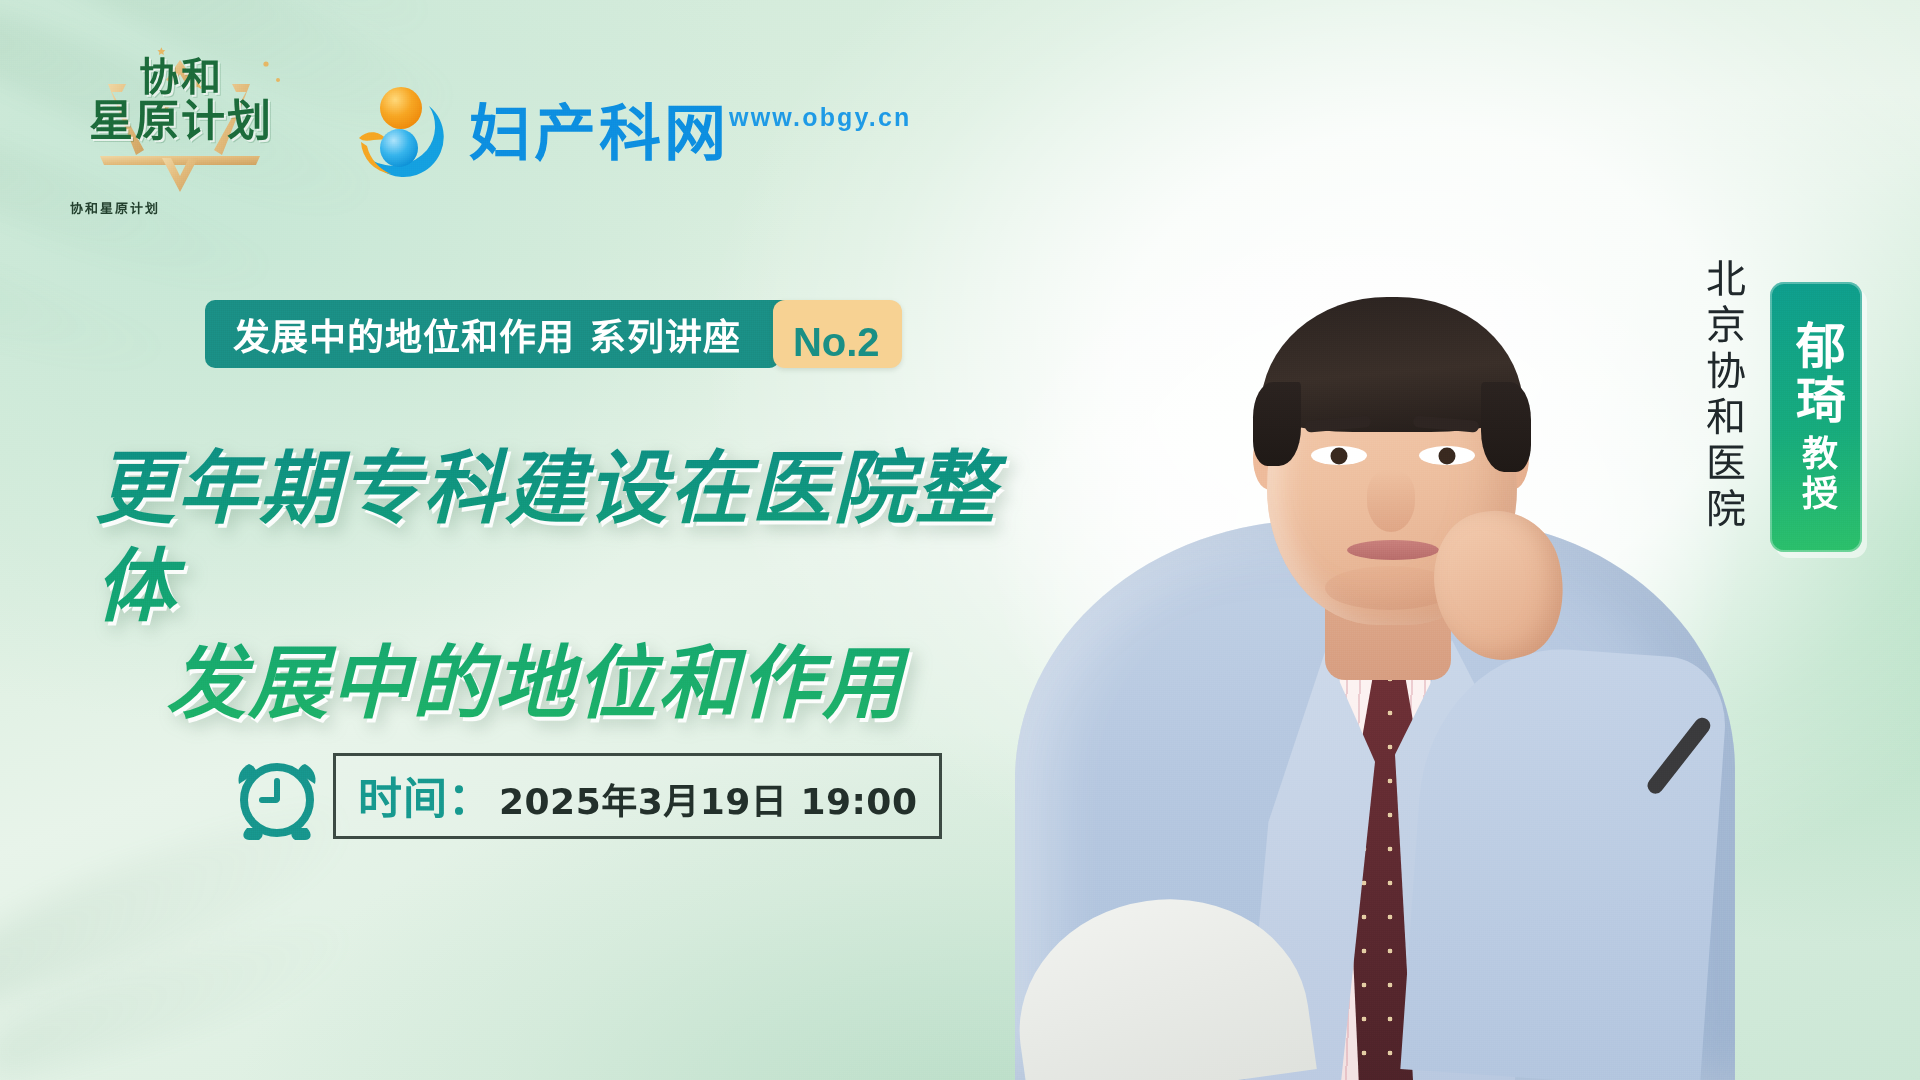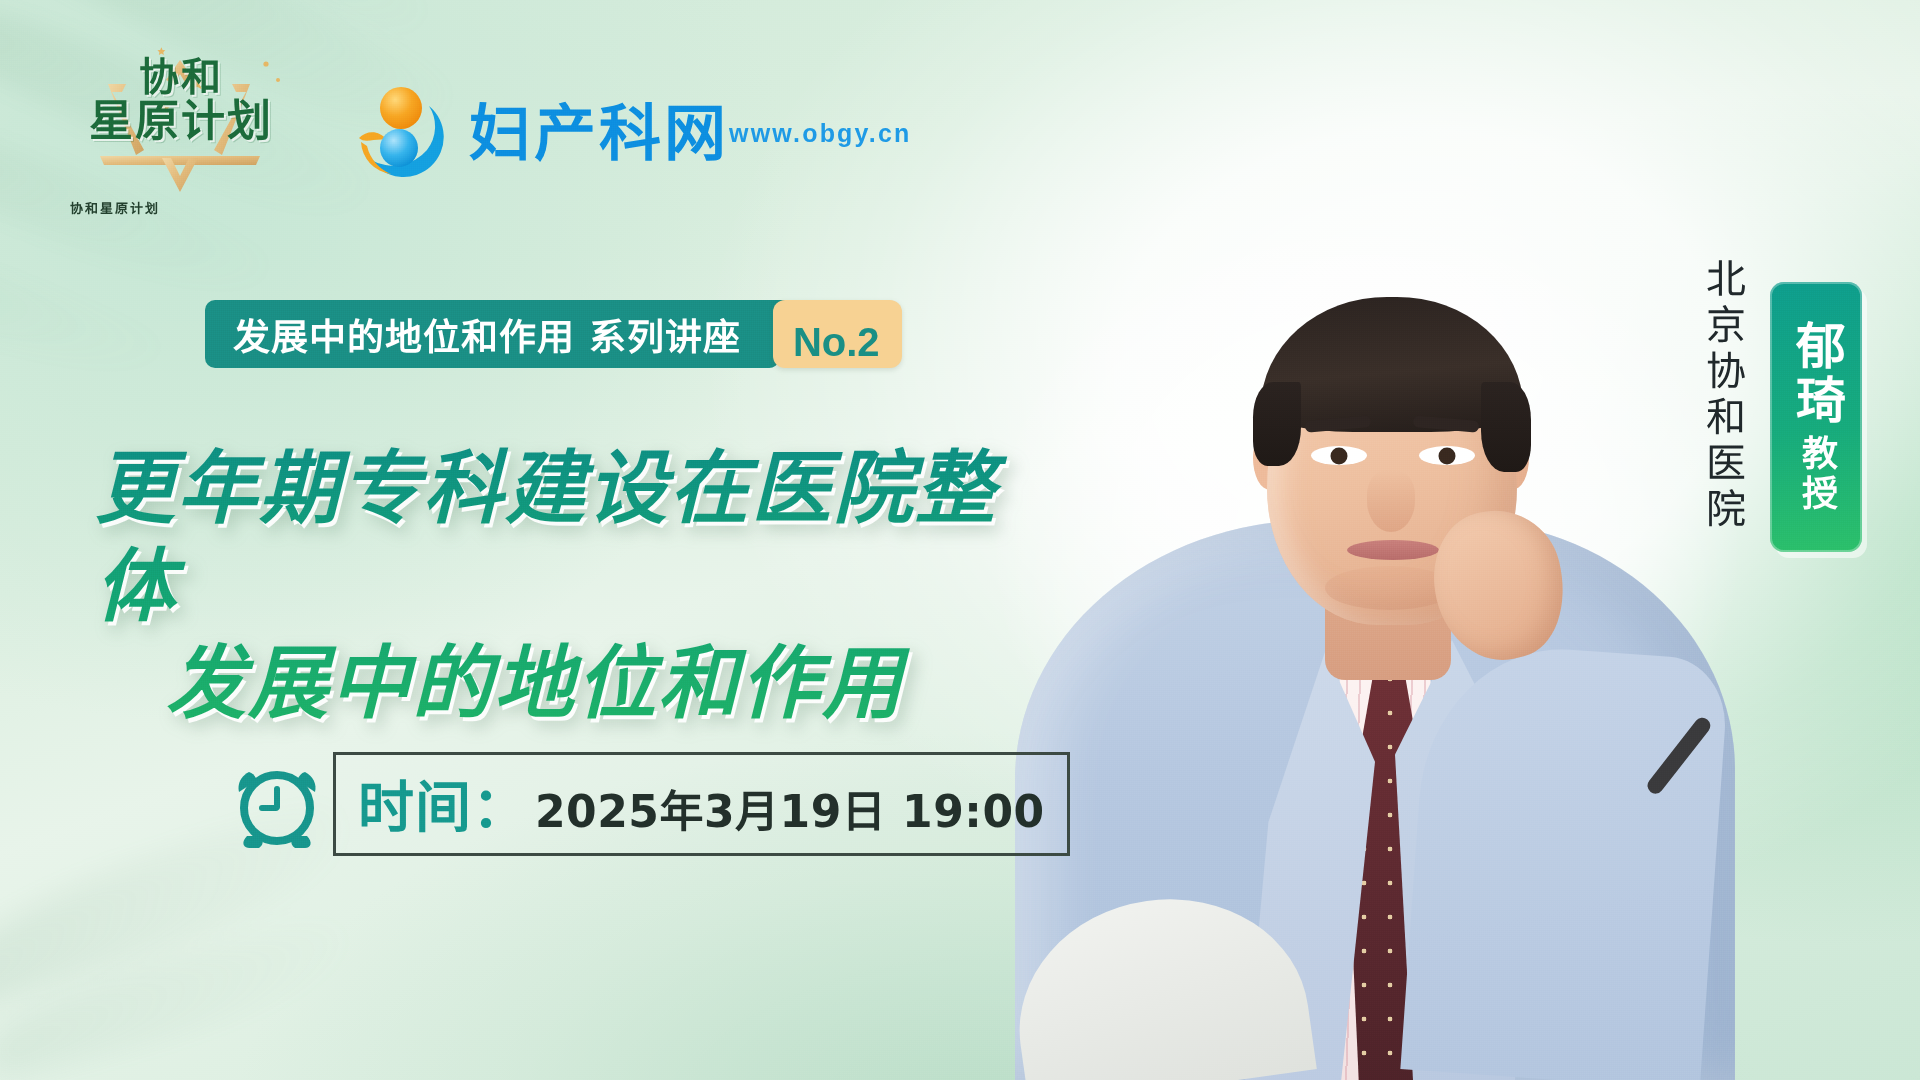--- a/index.html
+++ b/index.html
@@ -203,21 +203,21 @@
   .obgy-mark svg { width:100%; height:100%; display:block; }
   .obgy-text { display:flex; flex-direction:row; }
   .obgy-cn {
     font-family:"DejaVu Sans","Liberation Sans",sans-serif;
     font-weight:700; font-size:62px; line-height:1;
     color:#0d8fe0; letter-spacing:3px;
   }
   .obgy-url {
     font-family:"Liberation Sans",sans-serif;
     font-weight:700; font-size:25px; letter-spacing:2.2px;
-    color:#1e9ae6; margin-top:16px;
+    color:#1e9ae6; margin-top:0;
   }
 
   
   .series-bar {
     position:absolute; left:205px; top:300px;
     height:68px; display:flex; align-items:stretch;
   }
   .series-main {
     background:#1a8f85;
     border-radius:10px 0 0 10px;
@@ -269,25 +269,25 @@
   .clock-icon svg { width:100%; height:100%; display:block; }
   .time-box {
     margin-left:14px;
     border:3px solid #3c4a43;
     padding:7px 22px 9px 22px;
     display:flex; align-items:baseline; gap:6px;
     background:rgba(255,255,255,0.05);
   }
   .time-label {
     font-family:Liberation Mono, monospace;
-    font-weight:700; font-size:56px; color:#16998f; letter-spacing:1px;
+    font-weight:700; font-size:44px; color:#16998f; letter-spacing:1px;
   }
   .time-value {
     font-family:"DejaVu Sans","Liberation Sans",sans-serif;
-    font-weight:700; font-size:44px; color:#23302b; letter-spacing:0.5px;
+    font-weight:700; font-size:36px; color:#23302b; letter-spacing:0.5px;
   }
 
   
   .hospital-v {
     position:absolute; right:168px; top:258px;
     writing-mode:vertical-rl; text-orientation:upright;
     font-family:"DejaVu Sans","Liberation Sans",sans-serif;
     font-weight:400; font-size:40px; letter-spacing:6px;
     color:#20282b;
   }

